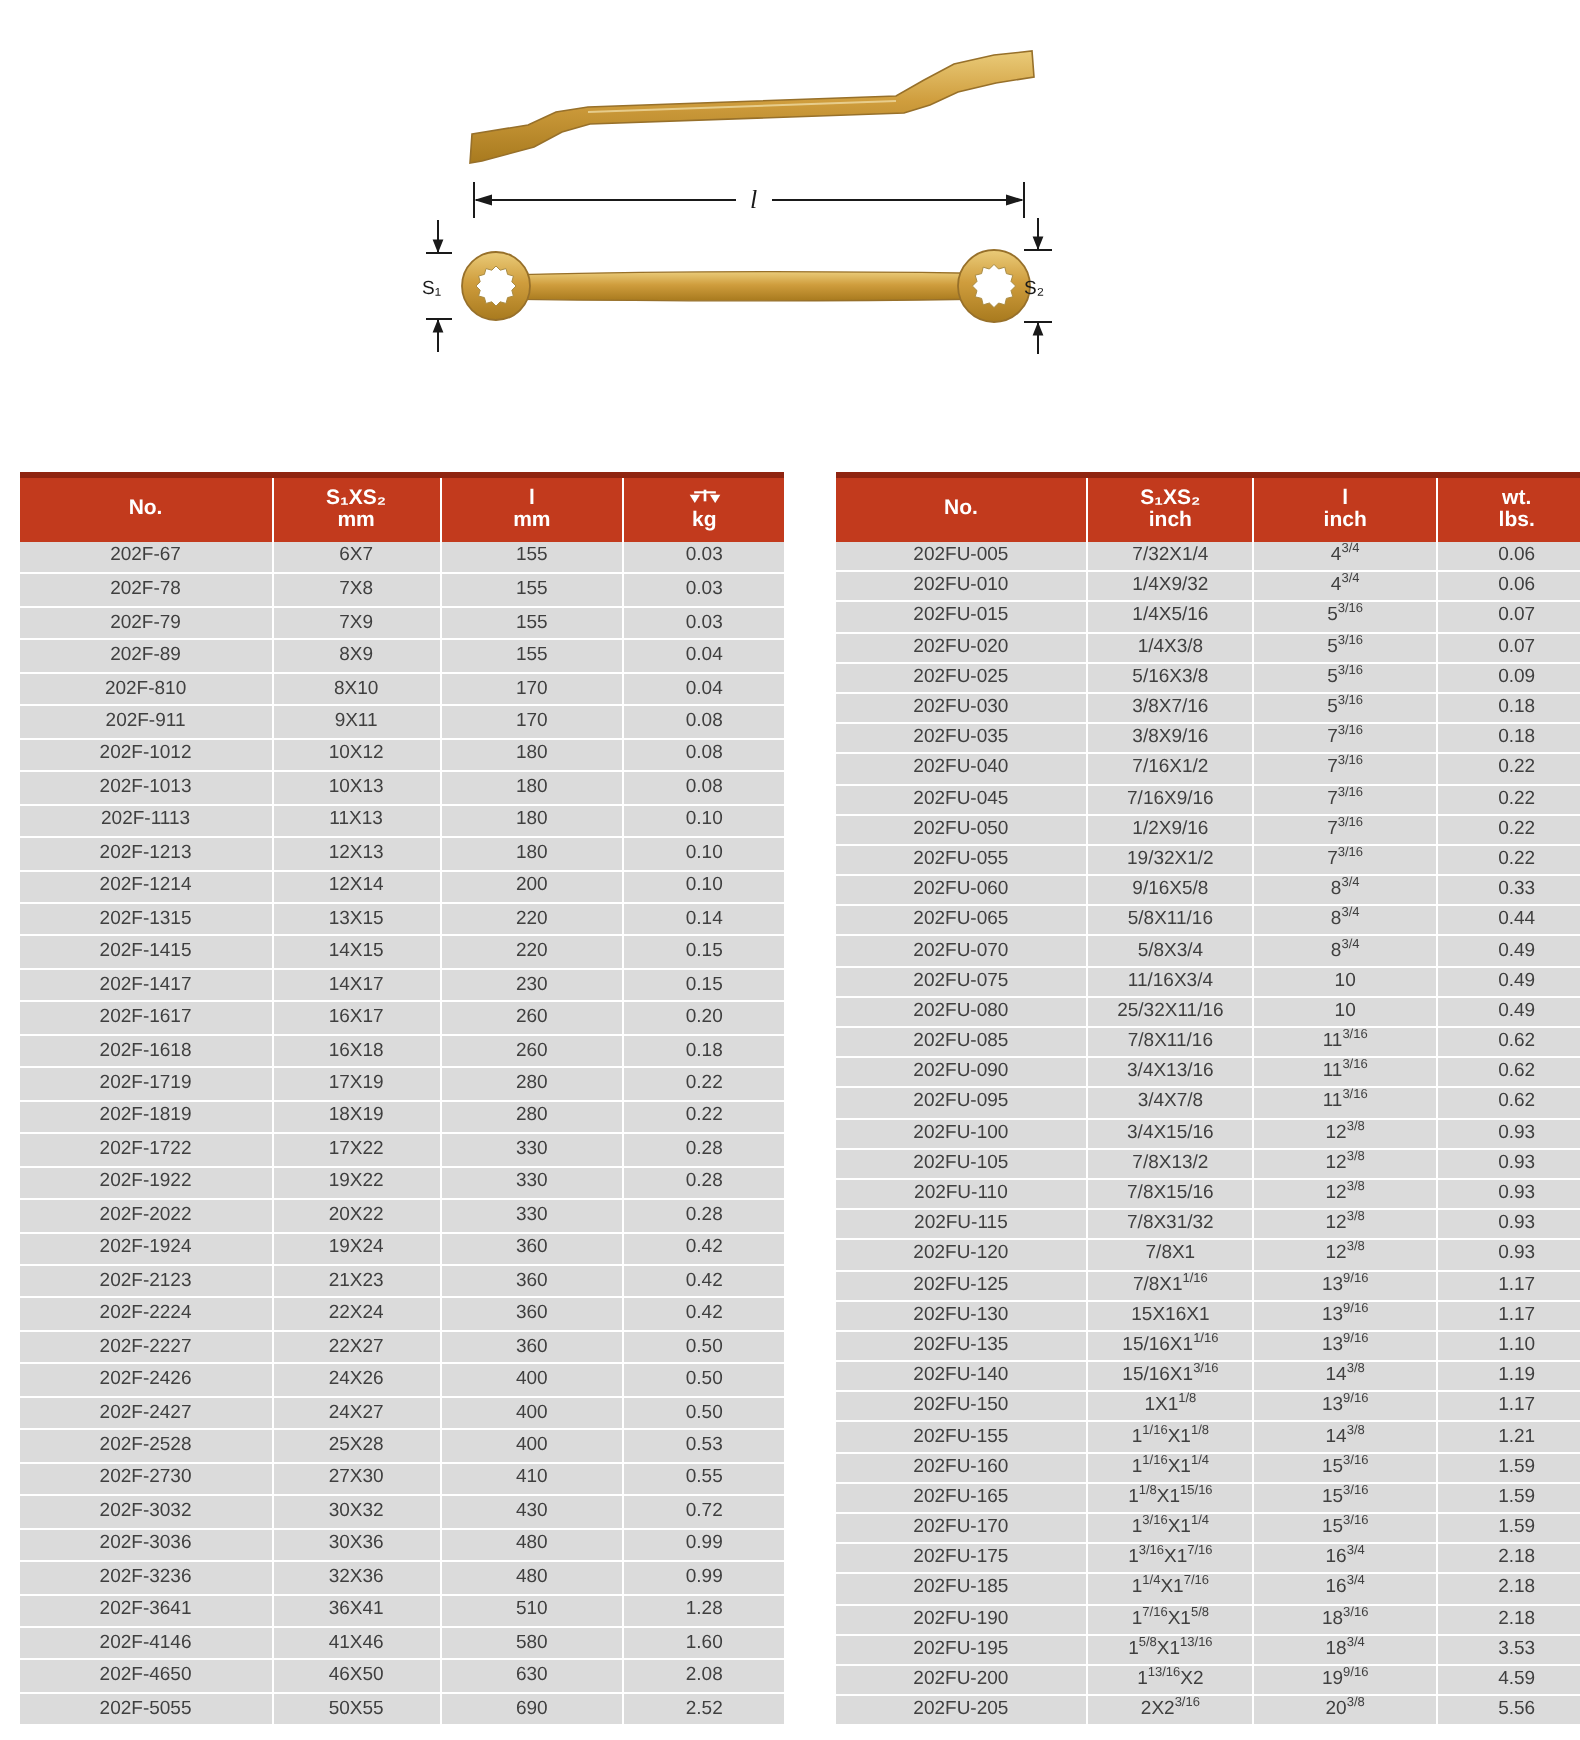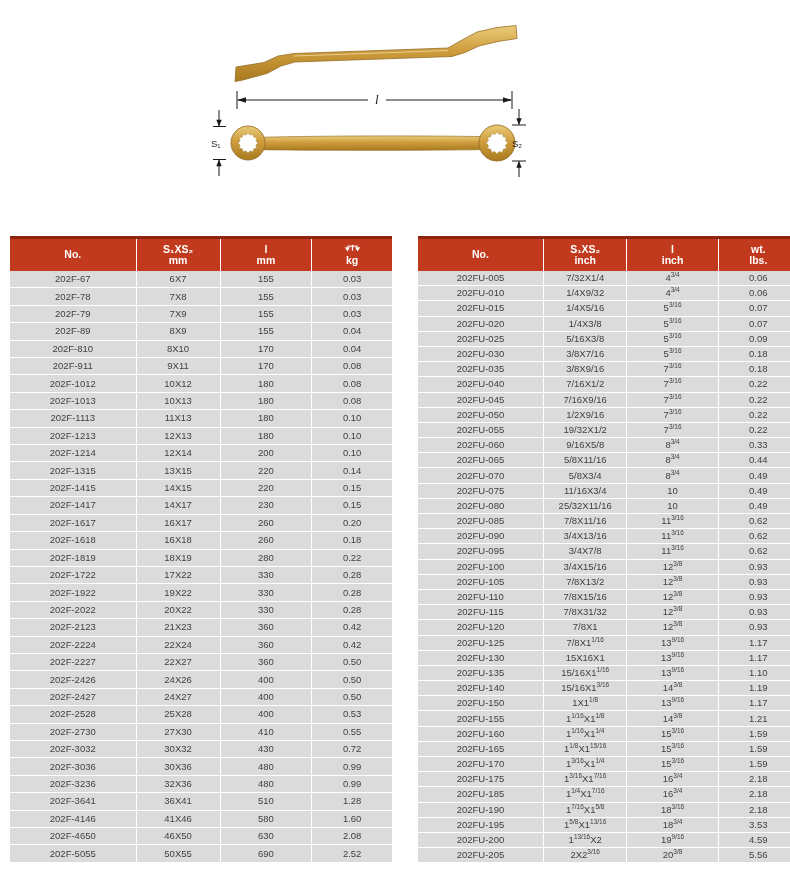--- a/index.html
+++ b/index.html
@@ -211,20 +211,26 @@
             <td>260</td>
             <td>0.20</td>
           </tr>
           <tr>
             <td>202F-1618</td>
             <td>16X18</td>
             <td>260</td>
             <td>0.18</td>
           </tr>
           <tr>
+            <td>202F-1719</td>
+            <td>17X19</td>
+            <td>280</td>
+            <td>0.22</td>
+          </tr>
+          <tr>
             <td>202F-1819</td>
             <td>18X19</td>
             <td>280</td>
             <td>0.22</td>
           </tr>
           <tr>
             <td>202F-1722</td>
             <td>17X22</td>
             <td>330</td>
             <td>0.28</td>
@@ -233,20 +239,26 @@
             <td>202F-1922</td>
             <td>19X22</td>
             <td>330</td>
             <td>0.28</td>
           </tr>
           <tr>
             <td>202F-2022</td>
             <td>20X22</td>
             <td>330</td>
             <td>0.28</td>
+          </tr>
+          <tr>
+            <td>202F-1924</td>
+            <td>19X24</td>
+            <td>360</td>
+            <td>0.42</td>
           </tr>
           <tr>
             <td>202F-2123</td>
             <td>21X23</td>
             <td>360</td>
             <td>0.42</td>
           </tr>
           <tr>
             <td>202F-2224</td>
             <td>22X24</td>

